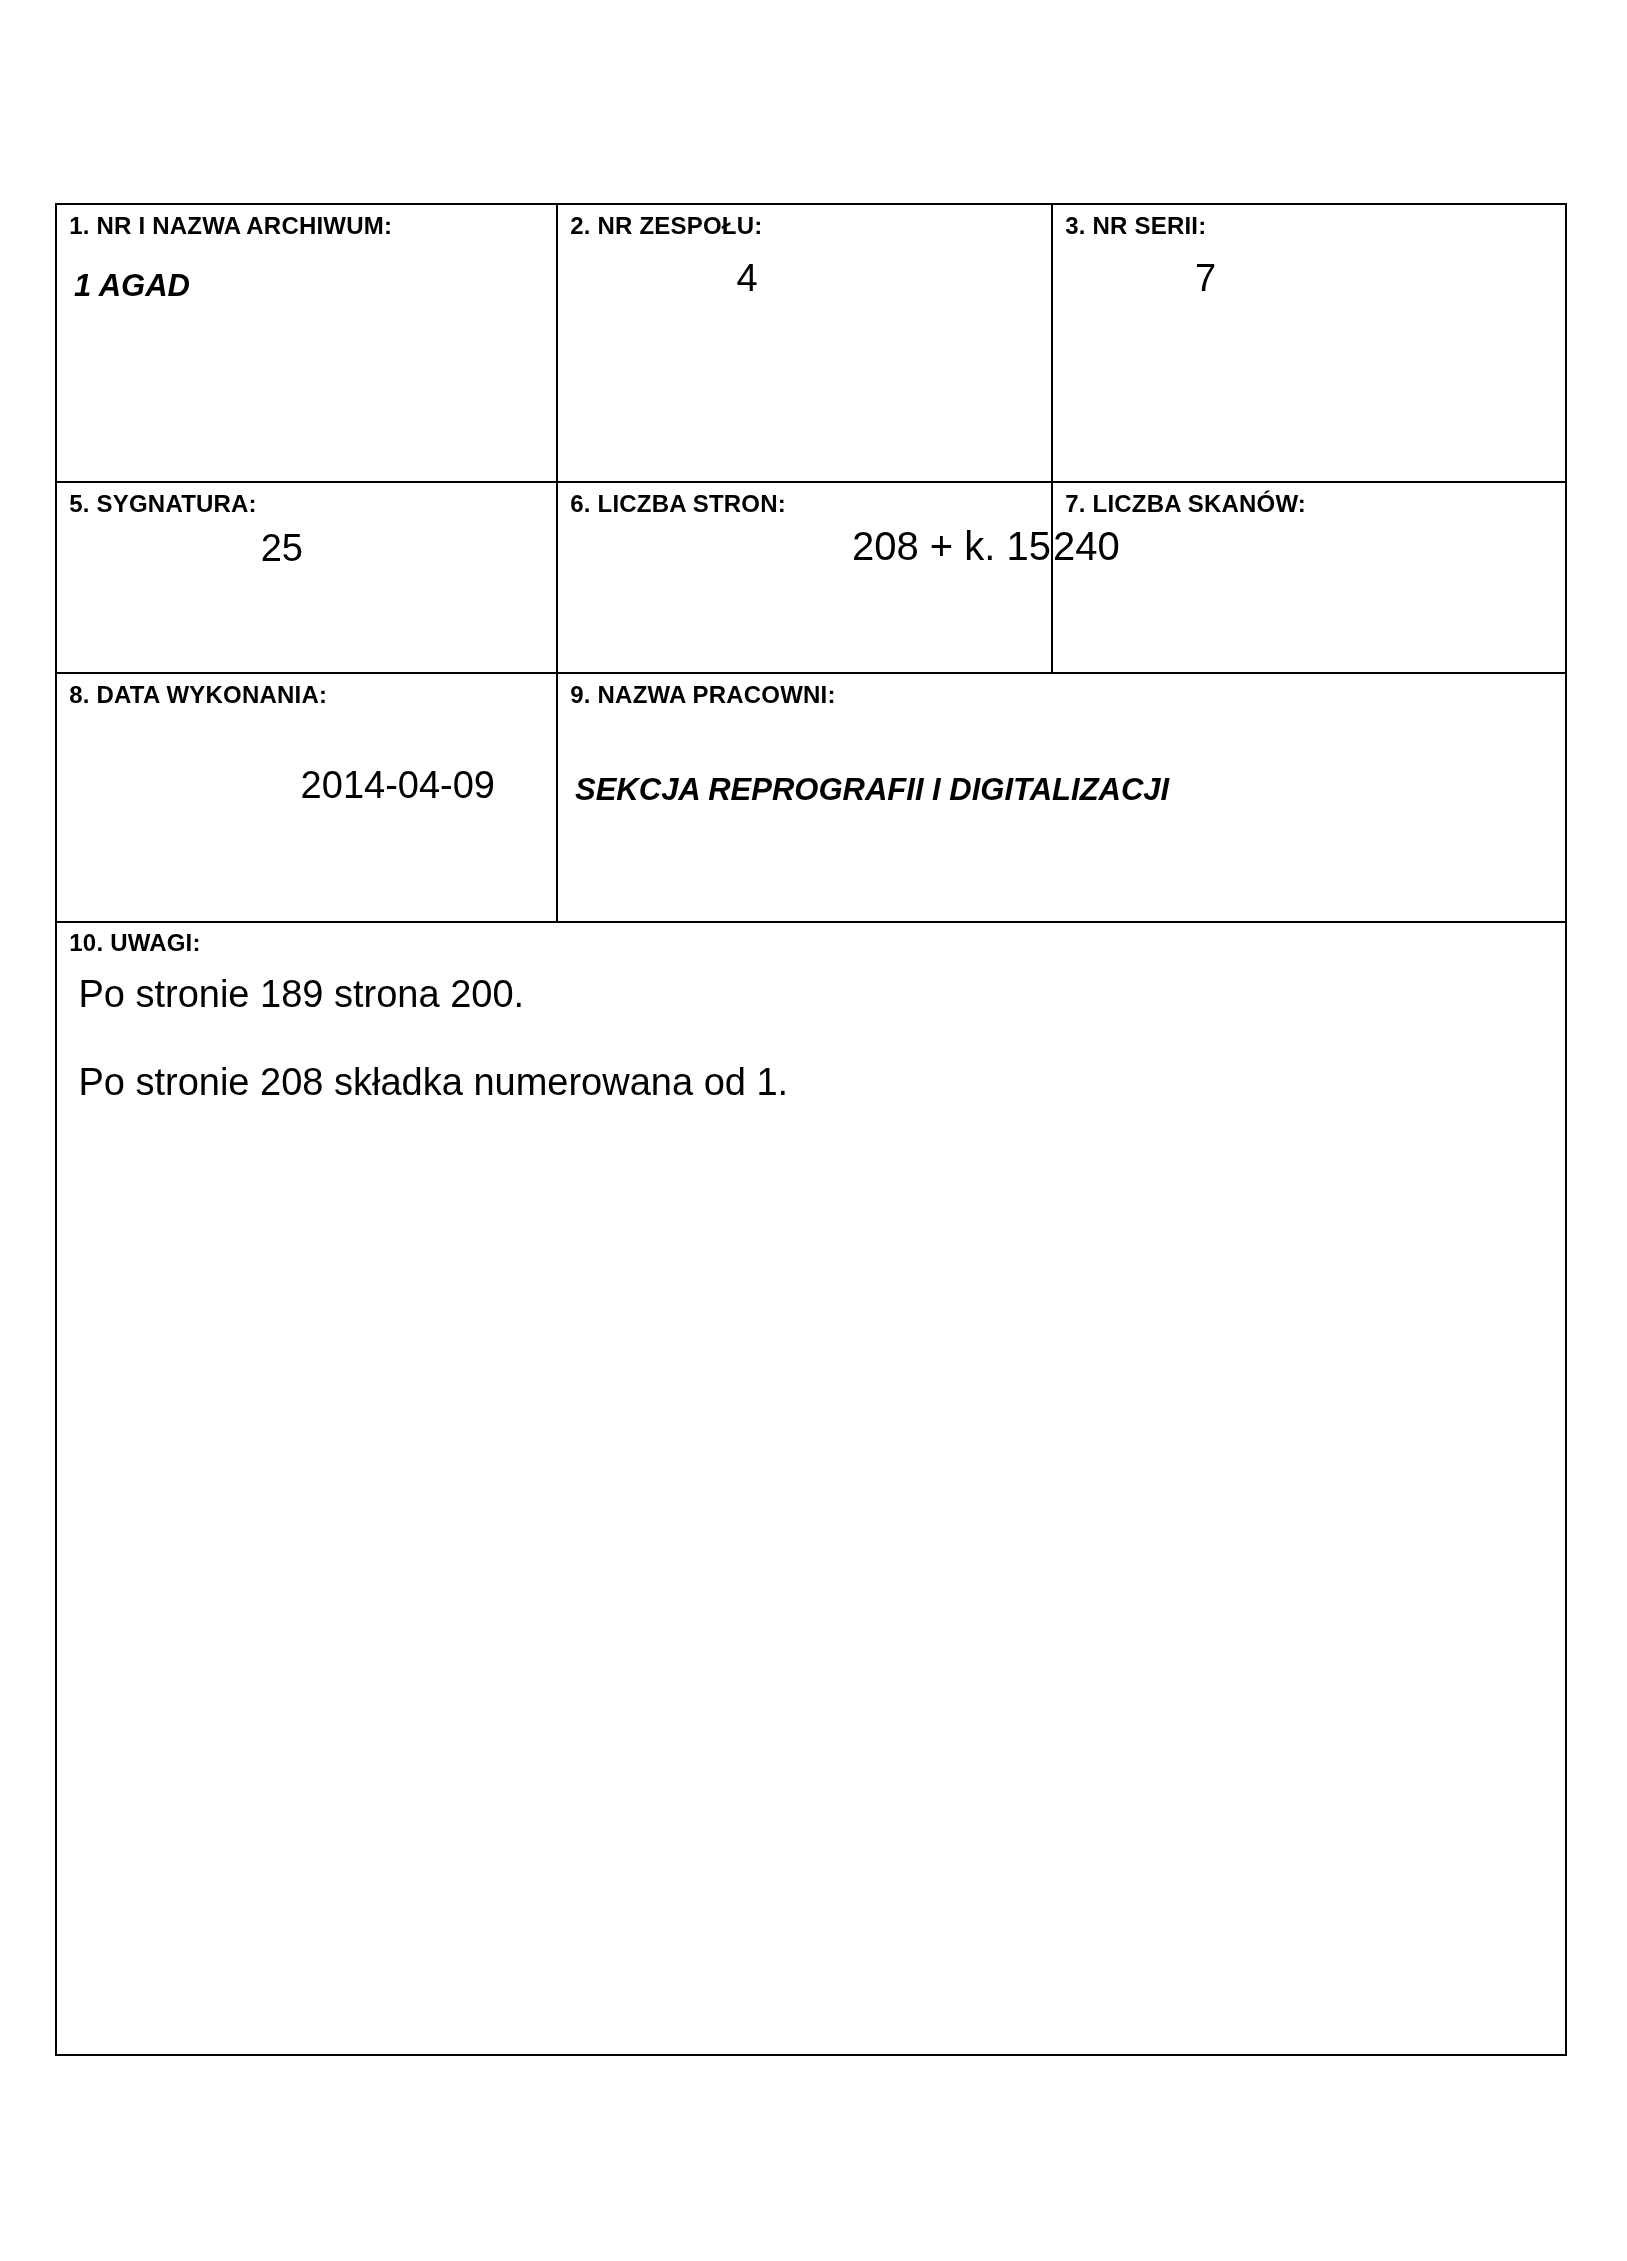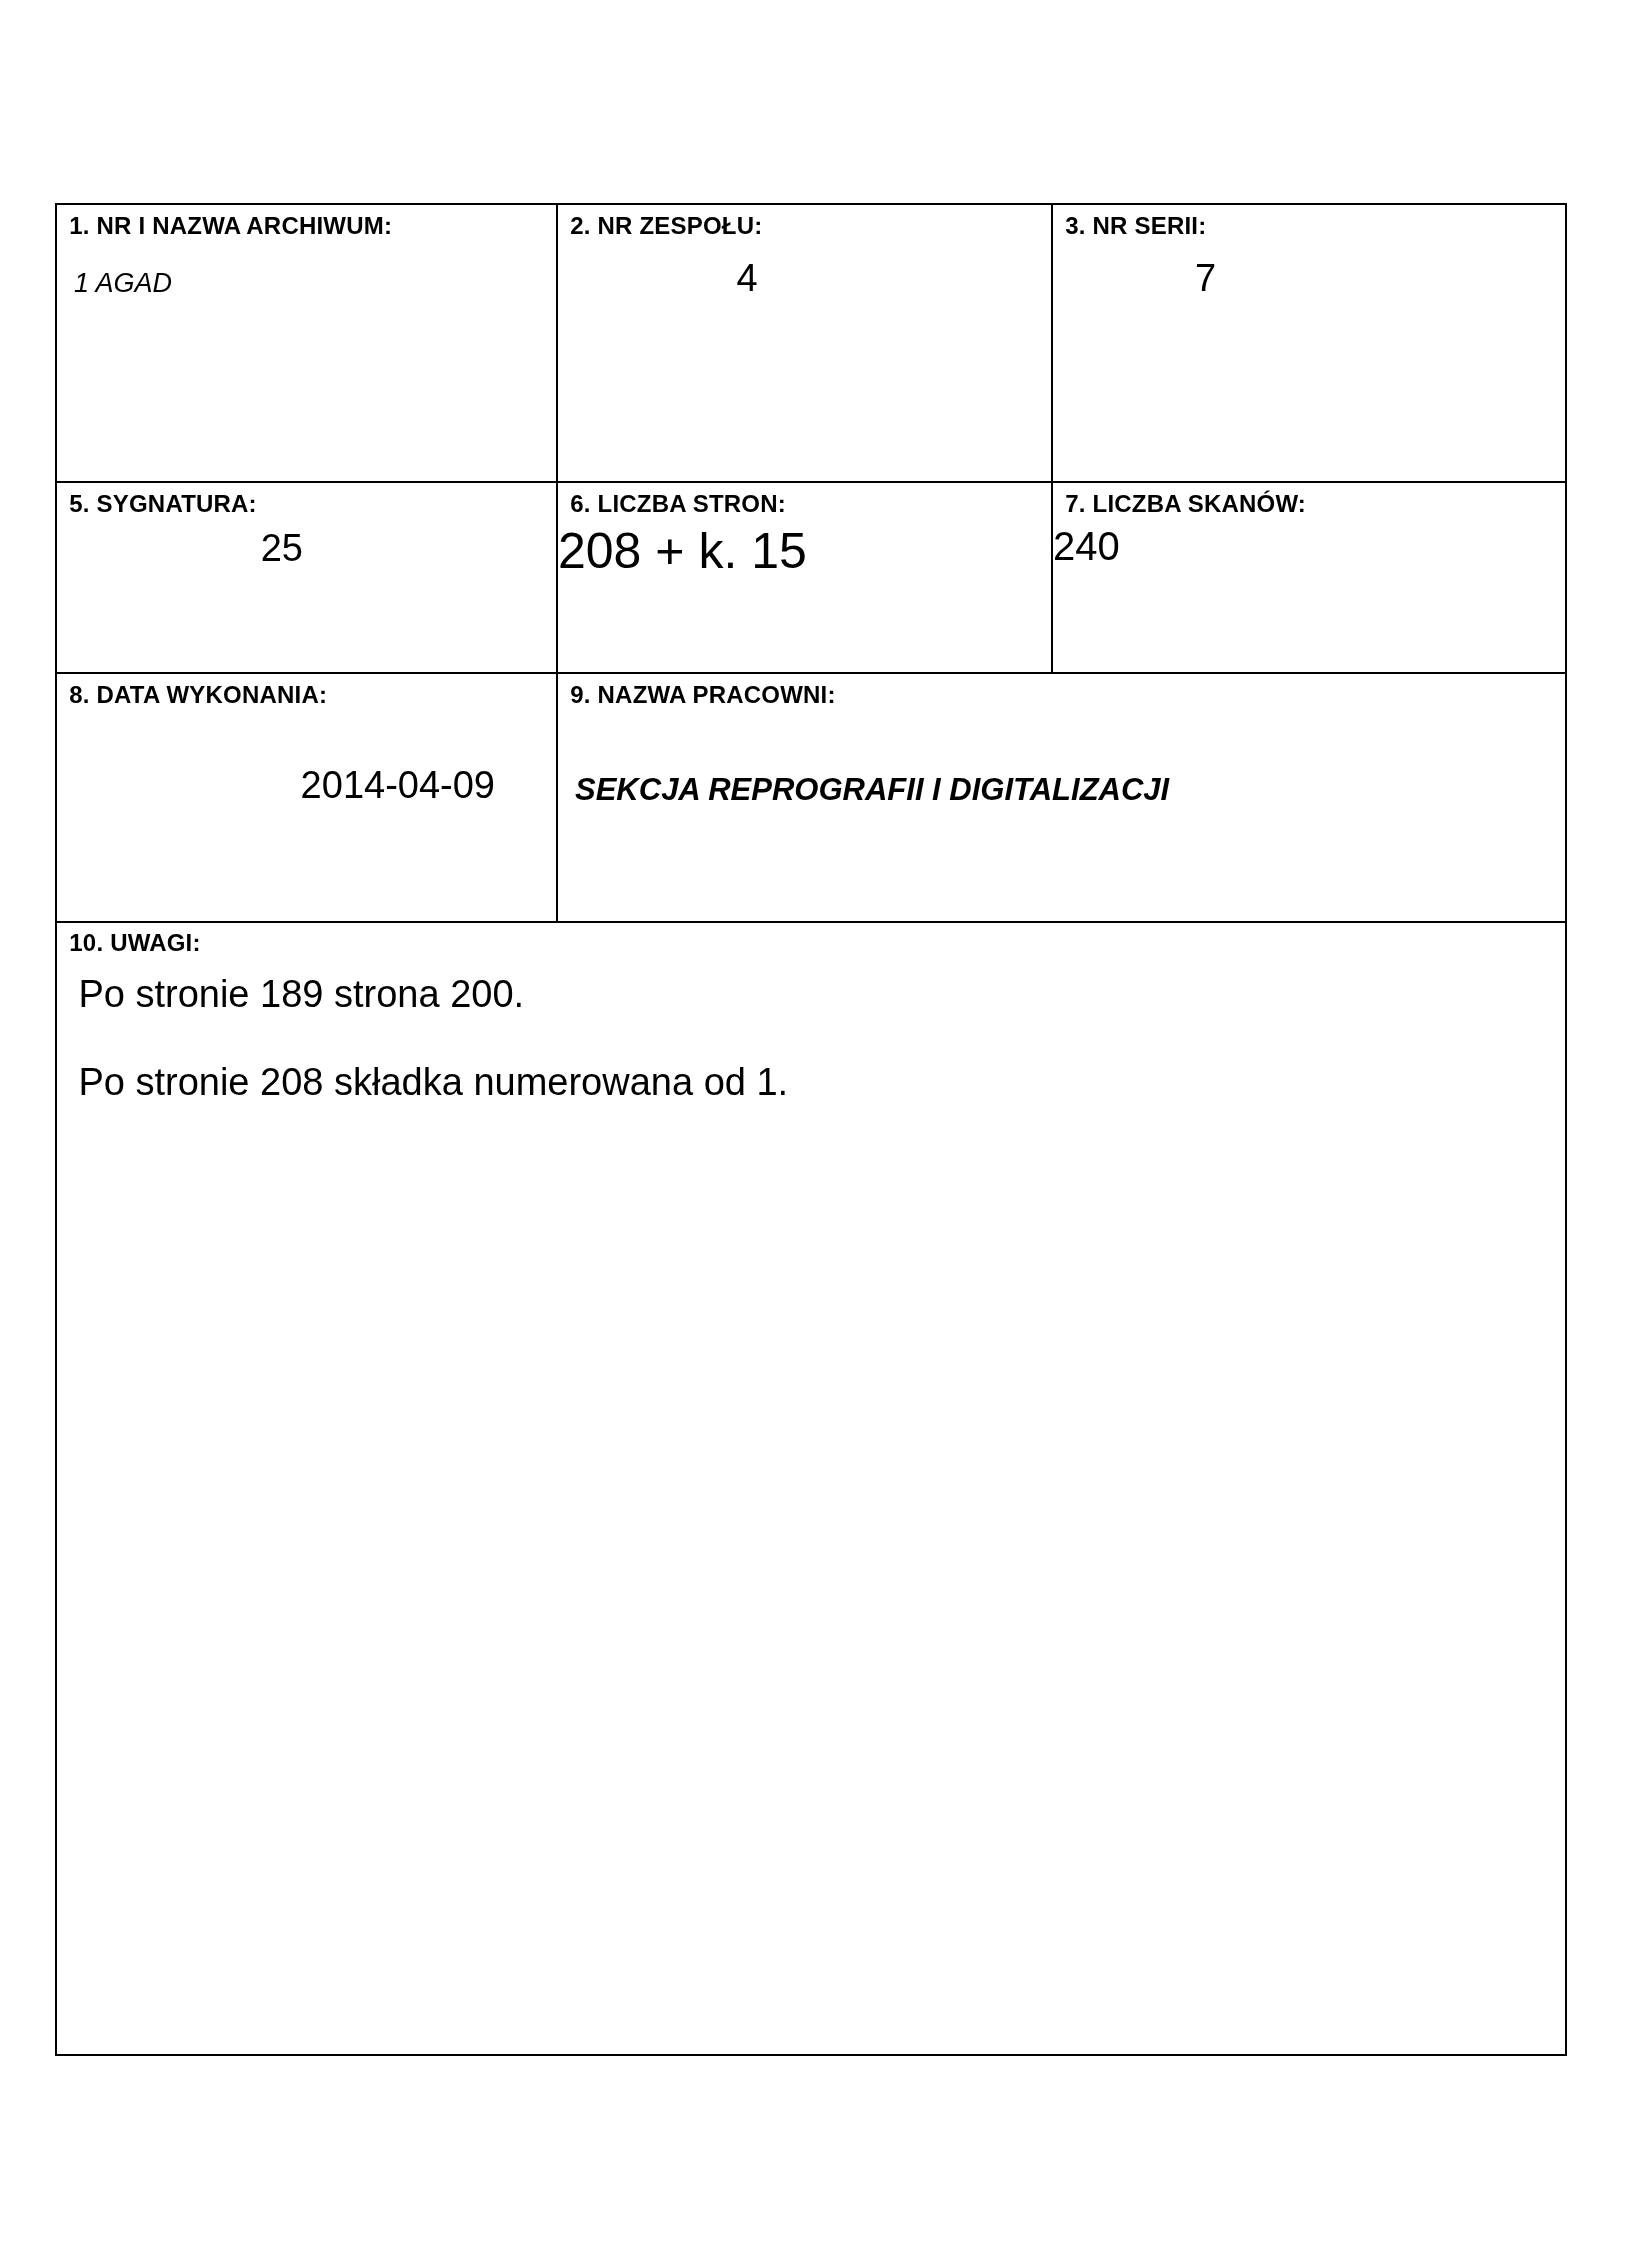--- a/index.html
+++ b/index.html
@@ -62,23 +62,23 @@
     font-weight: normal;
     white-space: nowrap;
   }
 
   
   .r1 { height: 244px; }
   .c-archive .field-value {
     position: absolute;
     left: 17px;
     top: 63px;
-    font-weight: normal;
+    font-weight: bold;
     font-style: italic;
-    font-size: 27px;
+    font-size: 31px;
   }
   .c-fonds .field-value,
   .c-series .field-value {
     position: absolute;
     top: 52px;
     width: 100%;
     left: 0;
     text-align: center;
     font-size: 38px;
   }
@@ -102,24 +102,23 @@
     width: 100%;
     text-align: right;
     padding-right: 253px;
     box-sizing: border-box;
     font-size: 38px;
   }
   .c-pages .field-value {
     position: absolute;
     left: 0; top: 40px;
     width: 100%;
-    text-align: left;
-    padding-right: 138px;
-    box-sizing: border-box;
-    font-size: 50px;
+    text-align: right;
+    box-sizing: border-box;
+    font-size: 40px;
   }
   .c-scans .field-value {
     position: absolute;
     left: 0; top: 40px;
     width: 100%;
     text-align: left;
     padding-right: 214px;
     box-sizing: border-box;
     font-size: 40px;
   }

